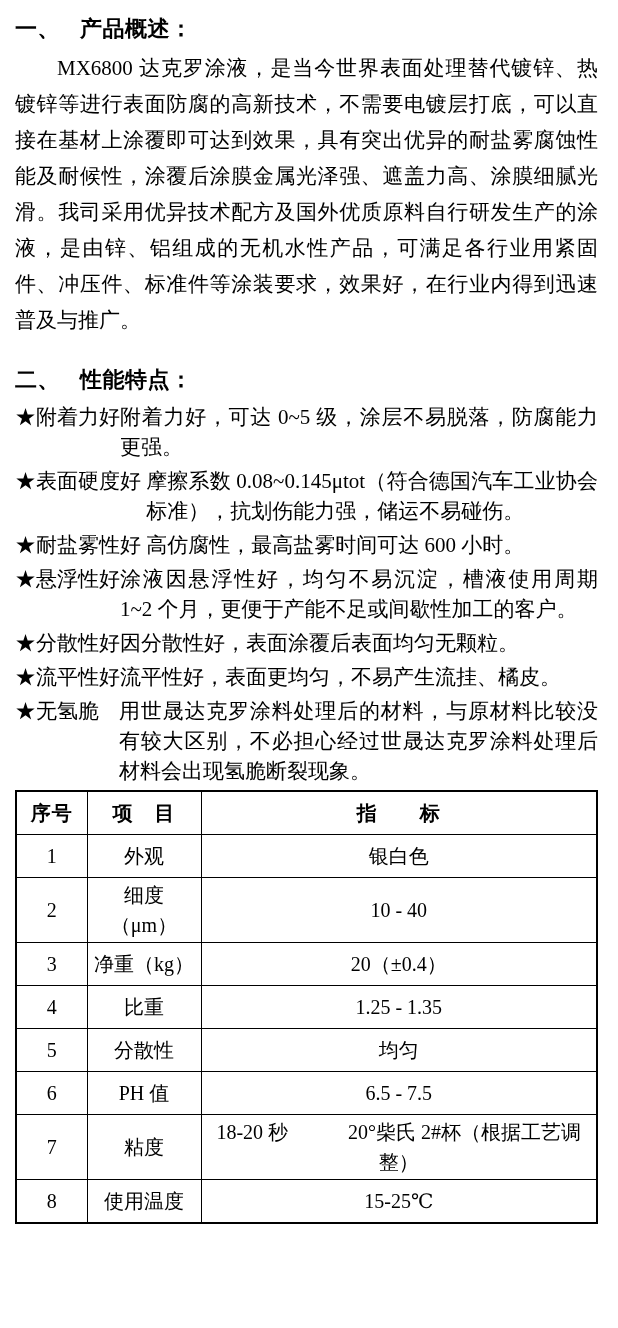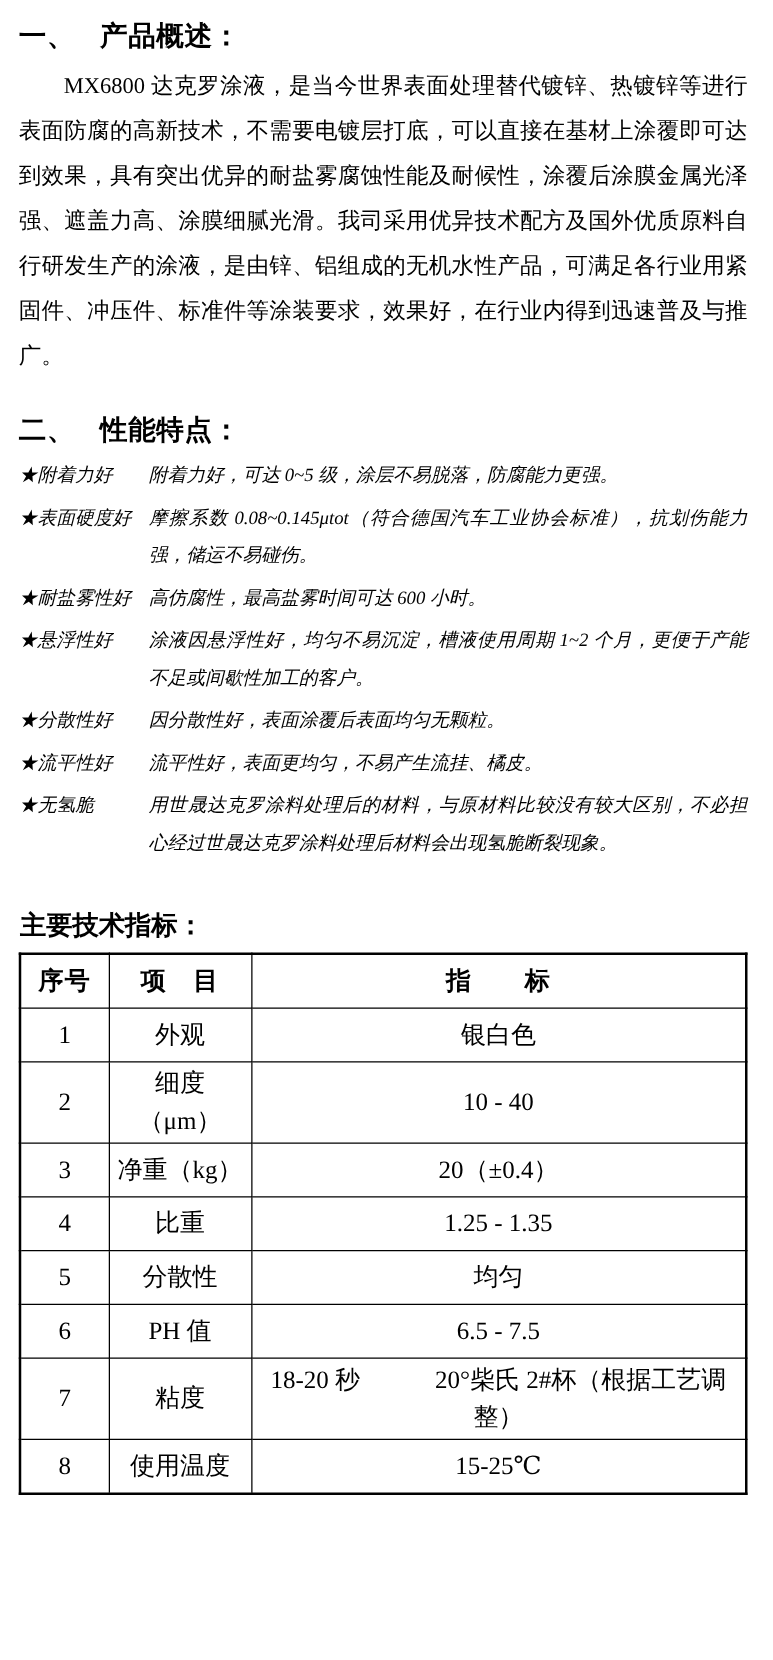--- a/index.html
+++ b/index.html
@@ -16,33 +16,32 @@
   }
   
   .sec-heading {
     font-size: 22px; font-weight: bold;
     margin: 0 0 6px 0;
     letter-spacing: 0.5px;
   }
   .sec-heading .h-title { margin-left: 20px; }
   
   .para {
-    font-size: 18px; line-height: 36px;
+    font-size: 21px; line-height: 36px;
     text-indent: 2em;
     margin: 0;
     text-align: justify;
   }
   .features-heading { margin-top: 27px; }
   
   .bullets { margin-top: 7px; }
   .bullet {
     display: flex;
-    font-size: 15px; line-height: 30px;
+    font-size: 21px; line-height: 30px;
     margin-bottom: 4px;
-    font-style: italic;
   }
   .bullet .bl { flex: 0 0 auto; min-width: 104px; white-space: pre; }
   .bullet .bd { flex: 1 1 auto; text-align: justify; }
   
   .specs-title {
     font-size: 21px; font-weight: bold;
     margin: 36px 0 8px 1px;
   }
   table.specs {
     border-collapse: collapse;
@@ -100,21 +99,20 @@
     <div class="bullet">
       <span class="bl">★流平性好</span>
       <span class="bd">流平性好，表面更均匀，不易产生流挂、橘皮。</span>
     </div>
     <div class="bullet">
       <span class="bl">★无氢脆</span>
       <span class="bd">用世晟达克罗涂料处理后的材料，与原材料比较没有较大区别，不必担心经过世晟达克罗涂料处理后材料会出现氢脆断裂现象。</span>
     </div>
   </div>
 
-  <h3 class="specs-title">主要技术指标：</h3>
 
   <table class="specs">
     <colgroup>
         <col class="c-no">
         <col class="c-item">
         <col class="c-val">
       </colgroup>
     <thead>
       <tr>
         <th>序号</th>

